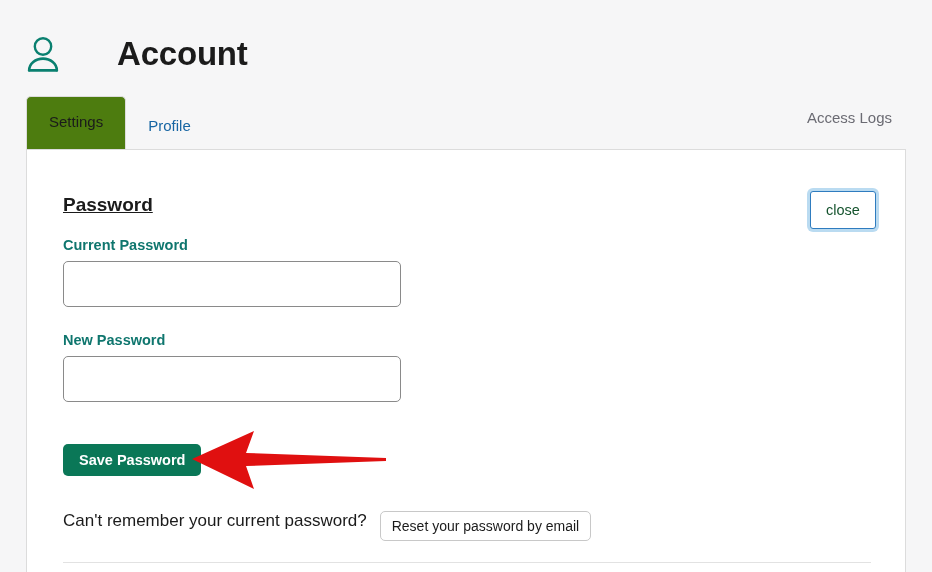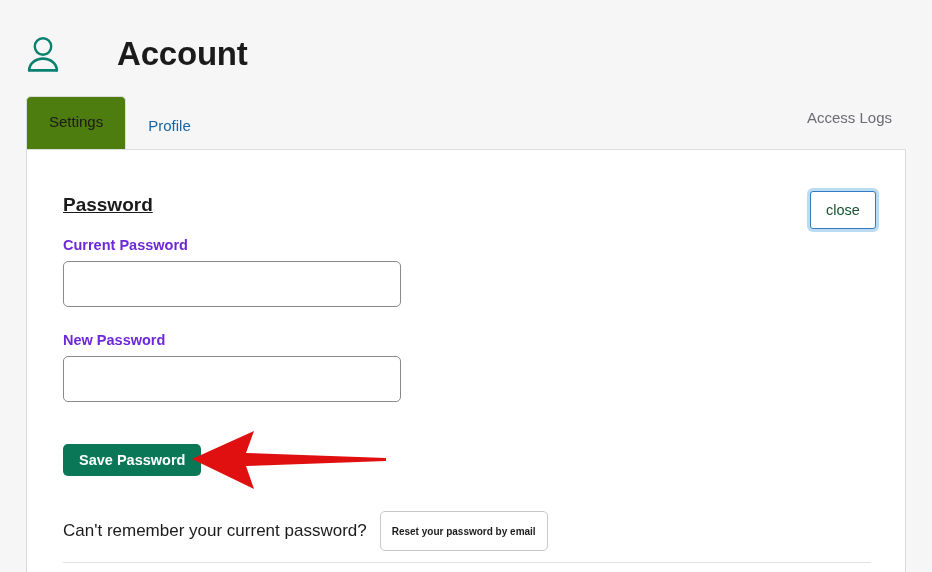--- a/index.html
+++ b/index.html
@@ -124,21 +124,21 @@
     padding: 0 14px;
     box-shadow: 0 0 0 3px rgba(130, 190, 230, 0.55);
     box-sizing: border-box;
   }
 
   .field-label {
     position: absolute;
     left: 36px;
     font-size: 14.5px;
     font-weight: bold;
-    color: #6d28d9;
+    color: #0f766e;
   }
   .label-current { top: 87px; }
   .label-new     { top: 182px; }
 
   .text-input {
     position: absolute;
     left: 36px;
     width: 338px;
     height: 46px;
     border: 1px solid #8a8a8a;
@@ -167,40 +167,39 @@
     font-family: "Liberation Sans", sans-serif;
     padding: 0 16px;
     cursor: pointer;
   }
 
   .reset-row {
     position: absolute;
     left: 36px;
     top: 361px;
     display: flex;
-    align-items: center;
+    align-items: flex-start;
     gap: 13px;
   }
   .reset-question {
     font-size: 17px;
     color: #1b1b1b;
     white-space: nowrap;
   }
   .reset-btn {
-    height: 40px;
+    height: 30px;
     background: #ffffff;
     border: 1px solid #c8c8c8;
     border-radius: 5px;
-    font-size: 10px;
+    font-size: 14px;
     font-family: "Liberation Sans", sans-serif;
     color: #1b1b1b;
     padding: 0 11px;
     cursor: pointer;
     white-space: nowrap;
-    font-weight: bold;
   }
 
   .card-divider {
     position: absolute;
     left: 36px;
     top: 412px;
     width: 808px;
     height: 1px;
     background: #e2e2e2;
   }

